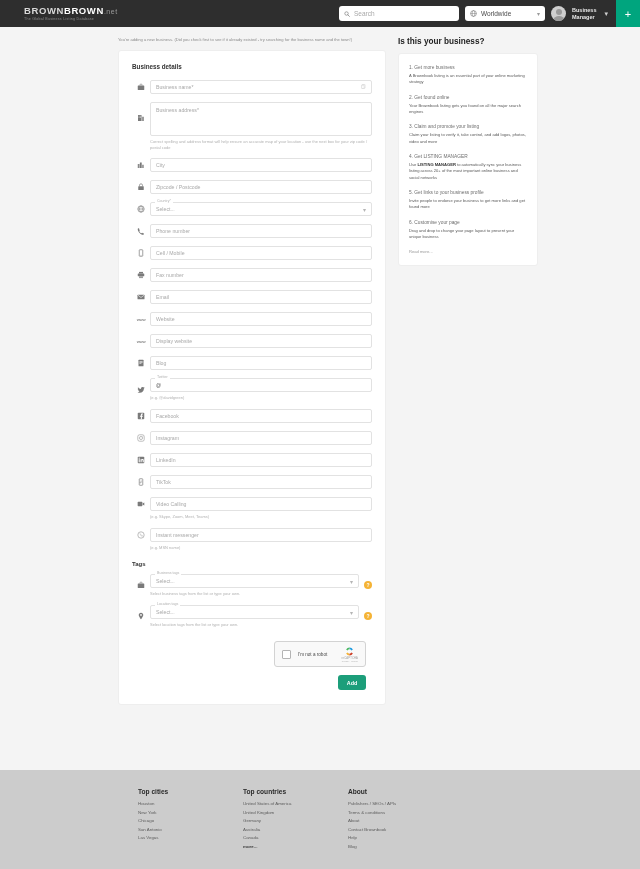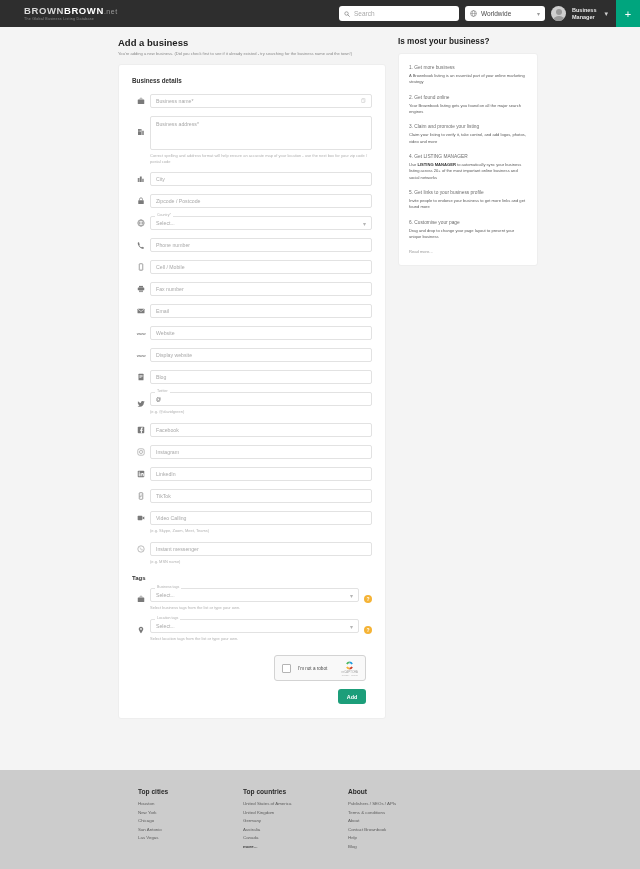--- a/index.html
+++ b/index.html
@@ -202,21 +202,20 @@
     </div>
     <span class="user-chev">▾</span>
     <div class="plus-btn">+</div>
   </div>
 </div>
 
 <div class="page">
   <div class="content">
 
     <div class="left-col">
-      <h1 class="page-title">Add a business</h1>
       <div class="page-sub">You're adding a new business. (Did you check first to see if it already existed - try searching for the business name and the town!)</div>
 
       <div class="card">
         <div class="section-title">Business details</div>
 
         <div class="field-row">
           <div class="ficon">
             <svg width="8" height="8" viewBox="0 0 16 16">
                 <rect x="1.5" y="5" width="13" height="9" rx="1" fill="#7a7a7a"></rect>
                 <path d="M6 5V3.4a1 1 0 011-1h2a1 1 0 011 1V5" fill="none" stroke="#7a7a7a" stroke-width="1.3"></path>
@@ -555,21 +554,21 @@
           </div>
         </div>
 
         <div class="add-area">
           <div class="add-btn">Add</div>
         </div>
       </div>
     </div>
 
     <div class="right-col">
-      <h2 class="right-title">Is most your business?</h2>
+      <h2 class="right-title">Is this your business?</h2>
       <div class="right-card">
 
         <div class="blk">
           <div class="blk-h">1. Get more business</div>
           <div class="blk-p">A Brownbook listing is an essential part of your online marketing strategy</div>
         </div>
         <div class="blk">
           <div class="blk-h">2. Get found online</div>
           <div class="blk-p">Your Brownbook listing gets you found on all the major search engines</div>
         </div>

